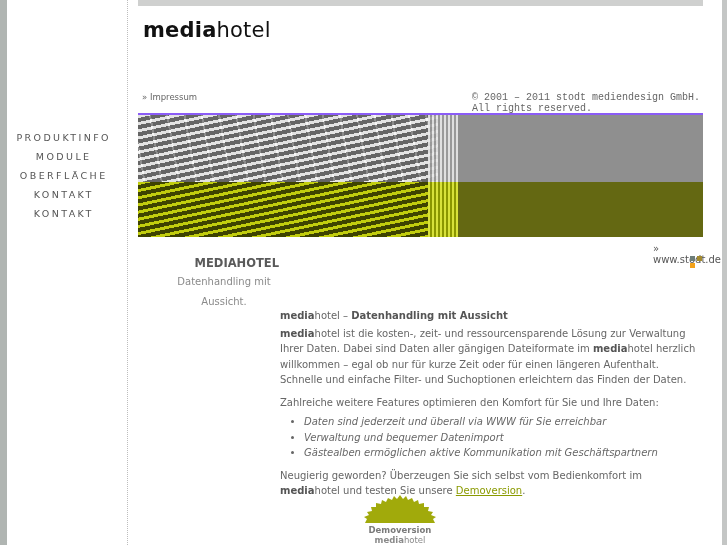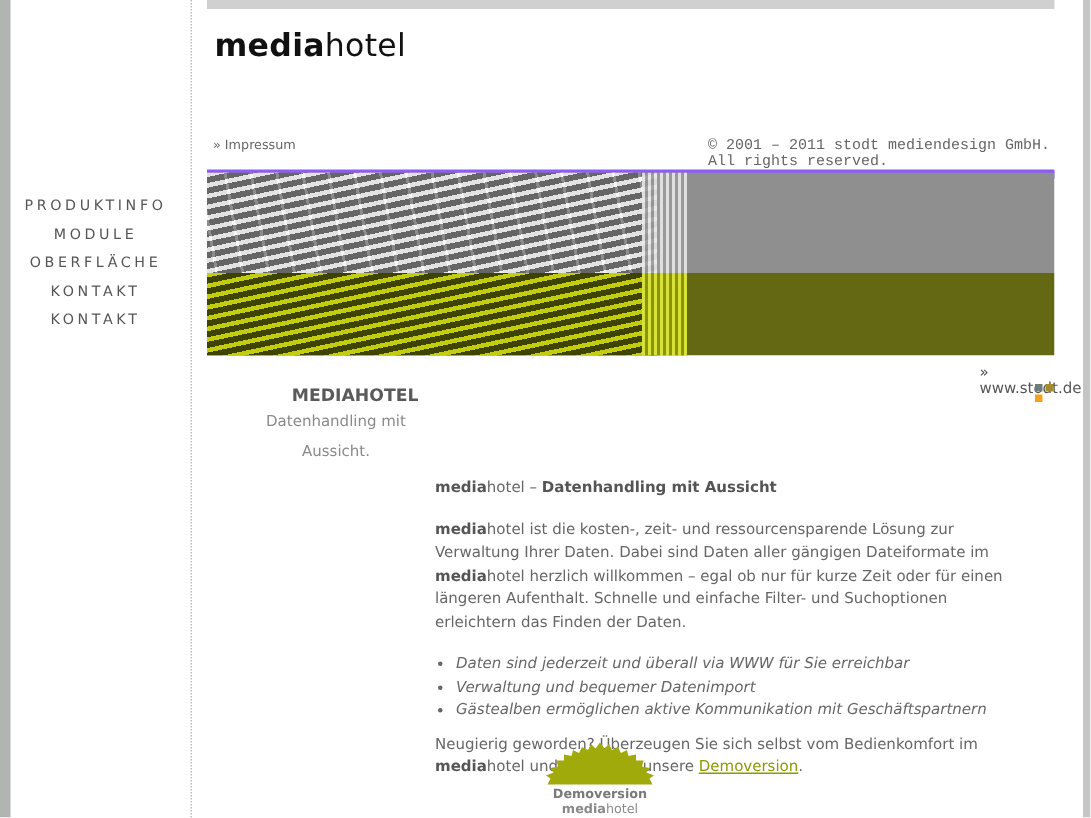--- a/index.html
+++ b/index.html
@@ -31,21 +31,21 @@
                  #a4b300; opacity:0.95; }
   .banner .green-stripe { position:absolute; left:290px; top:67px; width:30px; height:55px;
      background: repeating-linear-gradient(90deg, #d7e13a 0 2px, #8a9600 2px 4px); }
   .stodt-link { position:absolute; left:614px; top:243px; font-size:10px; color:#555; text-decoration:none;margin-left:39px; }
   .squares { position:absolute; left:690px; top:256px; width:14px; height:14px; }
   .sq { position:absolute; width:5px; height:5px; }
   .side-title { position:absolute; right:448px; top:256px; text-align:right; font-size:11.5px; font-weight:bold; color:#5a5a5a; }
   .side-sub { position:absolute; right:448px; top:272px; width:110px; text-align:center; font-size:10px; color:#8a8a8a; line-height:20px; }
   .content { position:absolute; left:278px; top:306px; width:420px; font-size:10px; line-height:15.5px; color:#666; }
   .content b { color:#555; }
-  .content p { margin:12px; }
+  .content p { margin:2px; }
   .content .gap { margin-top:7px; }
   .content ul { margin:4px 0 0 0; padding-left:26px; line-height:15.5px; }
   .content li { list-style:disc;font-style:italic; }
   .demo-link { color:#8a9a00; text-decoration:underline; }
   .demo-badge { position:absolute; left:360px; top:494px; width:80px; height:51px; text-align:center; }
   .sun { width:78px; height:30px; }
   .badge-t1 { font-size:8.5px; font-weight:bold; color:#7a7a7a; line-height:10px; margin-top:-3px; }
   .badge-t2 { font-size:8.5px; color:#8a8a8a; line-height:10px; }
 </style>
 </head>
@@ -88,20 +88,21 @@
   <div class="sq" style="left:7px;top:0;background:#a48b2e"></div>
   <div class="sq" style="left:0;top:7px;background:#f3a21a"></div>
 </div>
 
 <div class="side-title">MEDIAHOTEL</div>
 <div class="side-sub">Datenhandling mit Aussicht.</div>
 
 <div class="content">
   <p><b>media</b><span>hotel</span><span> – </span><b>Datenhandling mit Aussicht</b></p>
   <p><b>media</b><span>hotel</span><span> ist die kosten-, zeit- und ressourcensparende Lösung zur Verwaltung Ihrer Daten. Dabei sind Daten aller gängigen Dateiformate im </span><b>media</b><span>hotel</span><span> herzlich willkommen – egal ob nur für kurze Zeit oder für einen längeren Aufenthalt. Schnelle und einfache Filter- und Suchoptionen erleichtern das Finden der Daten.</span></p>
+  <p class="gap">Zahlreiche weitere Features optimieren den Komfort für Sie und Ihre Daten:</p>
   <ul>
     <li>Daten sind jederzeit und überall via WWW für Sie erreichbar</li>
     <li>Verwaltung und bequemer Datenimport</li>
     <li>Gästealben ermöglichen aktive Kommunikation mit Geschäftspartnern</li>
   </ul>
   <p class="gap"><span>Neugierig geworden? Überzeugen Sie sich selbst vom Bedienkomfort im </span><b>media</b><span>hotel</span><span> und testen Sie unsere </span><a class="demo-link" href="#">Demoversion</a><span>.</span></p>
 </div>
 
 <a class="demo-badge" href="#" style="text-decoration:none;">
   <svg class="sun" viewBox="0 0 78 30">

